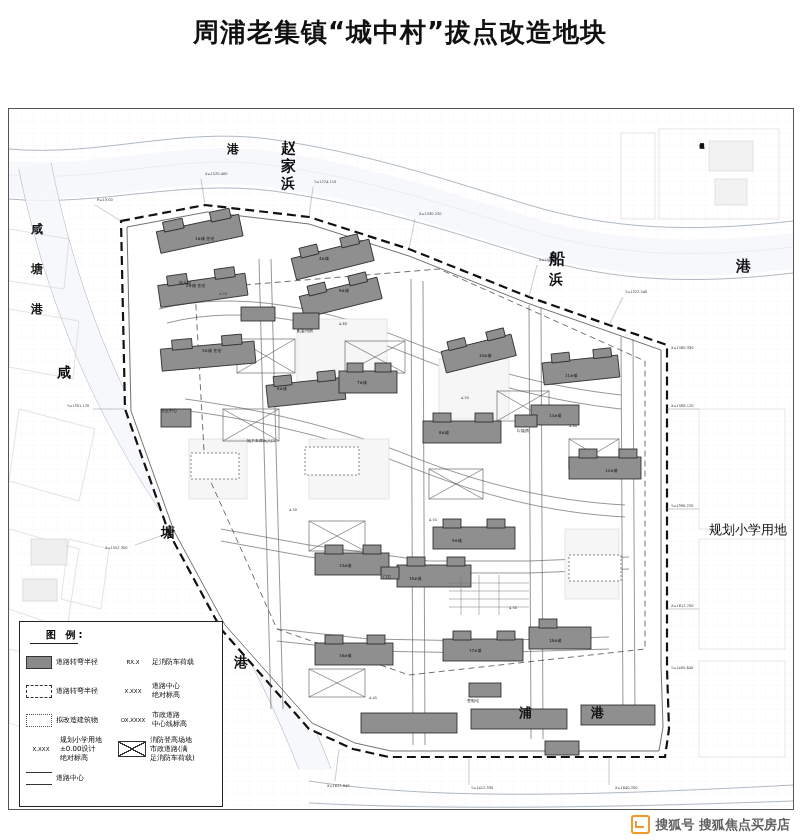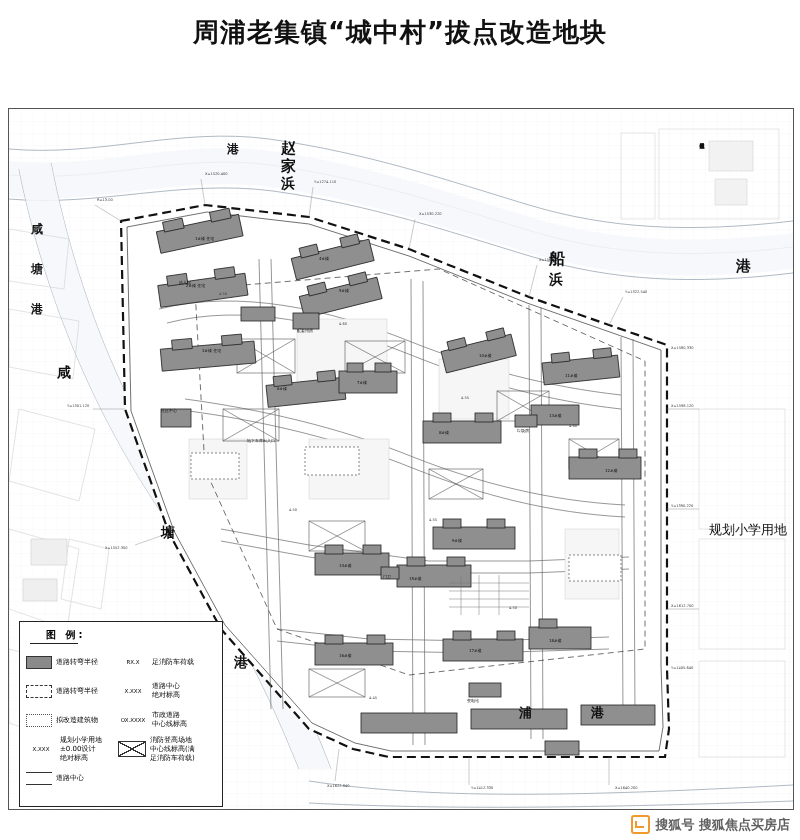--- a/index.html
+++ b/index.html
@@ -547,21 +547,21 @@
 
         <div class="legend-cell">
           <span class="sw-text">X.XXX</span>
           <span class="lg-label" style="white-space:pre-line;">规划小学用地
 ±0.00设计
 绝对标高</span>
         </div>
         <div class="legend-cell">
           <span class="sw-cross"></span>
           <span class="lg-label" style="white-space:pre-line;">消防登高场地
-中心线标高(满
+市政道路(满
 足消防车荷载)</span>
         </div>
 
         <div class="legend-cell">
           <span class="sw-road"></span>
           <span class="lg-label">道路中心</span>
         </div>
         <div class="legend-cell"></div>
 
       </div>

